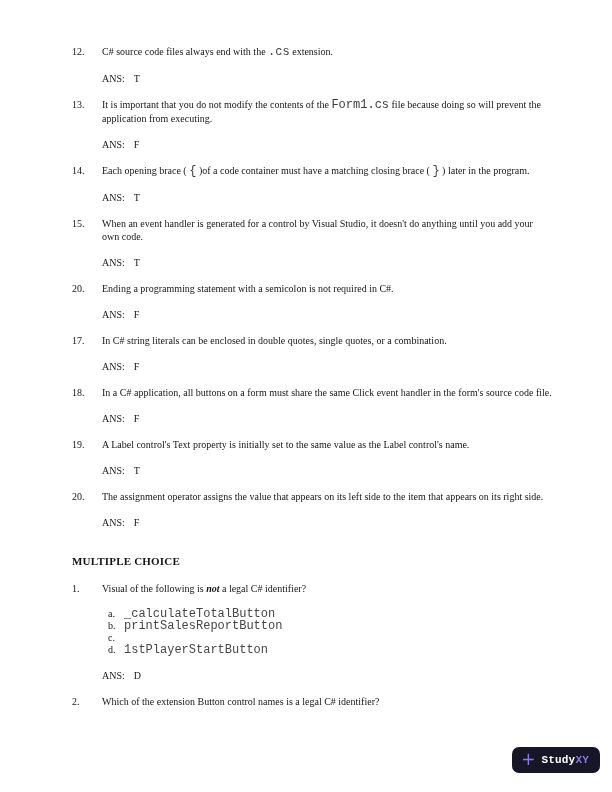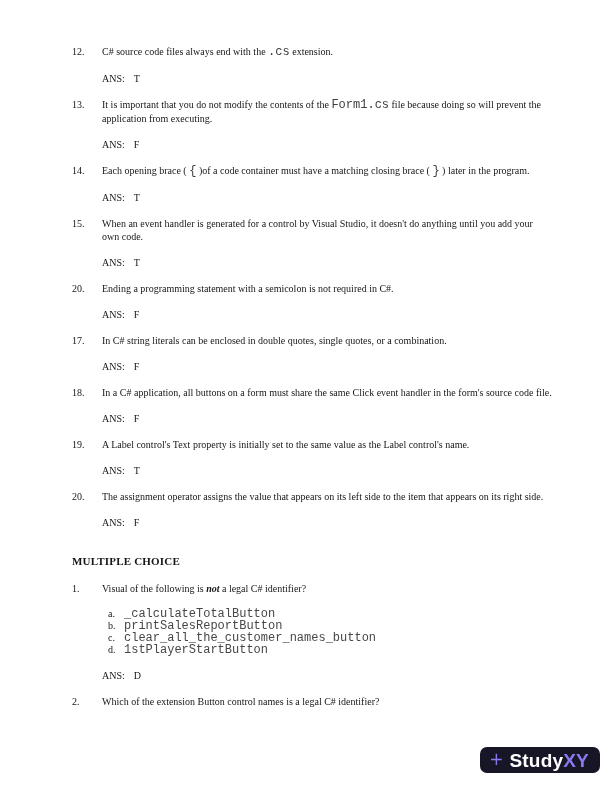--- a/index.html
+++ b/index.html
@@ -70,23 +70,23 @@
   }
   .logo-plus {
     color: #8a79ee;
     font-family: "DejaVu Sans", sans-serif;
     font-size: 17px;
     line-height: 1;
     margin-right: 6px;
     transform: translateY(-1px);
   }
   .logo-text {
-    font-family: Liberation Sans, sans-serif;
+    font-family: Liberation Mono, monospace;
     font-weight: bold;
-    font-size: 19px;
+    font-size: 11px;
     color: #ffffff;
     letter-spacing: 0.2px;
     line-height: 1;
     text-align: center;
   }
   .logo-accent { color: #8a79ee; }
 </style>
 </head>
 <body>
 
@@ -169,21 +169,20 @@
             <div class="opt">
               <span class="opt-letter">a.</span>
               <span class="opt-text">_calculateTotalButton</span>
             </div>
             <div class="opt">
               <span class="opt-letter">b.</span>
               <span class="opt-text">printSalesReportButton</span>
             </div>
             <div class="opt">
               <span class="opt-letter">c.</span>
-              <span class="opt-text">clear_all_the_customer_names_button</span>
             </div>
             <div class="opt">
               <span class="opt-letter">d.</span>
               <span class="opt-text">1stPlayerStartButton</span>
             </div>
           </div>
           <div class="q-ans"><span class="ans-label">ANS:</span><span class="ans-value">D</span></div>
         </div>
       </div>
       <div class="q">

